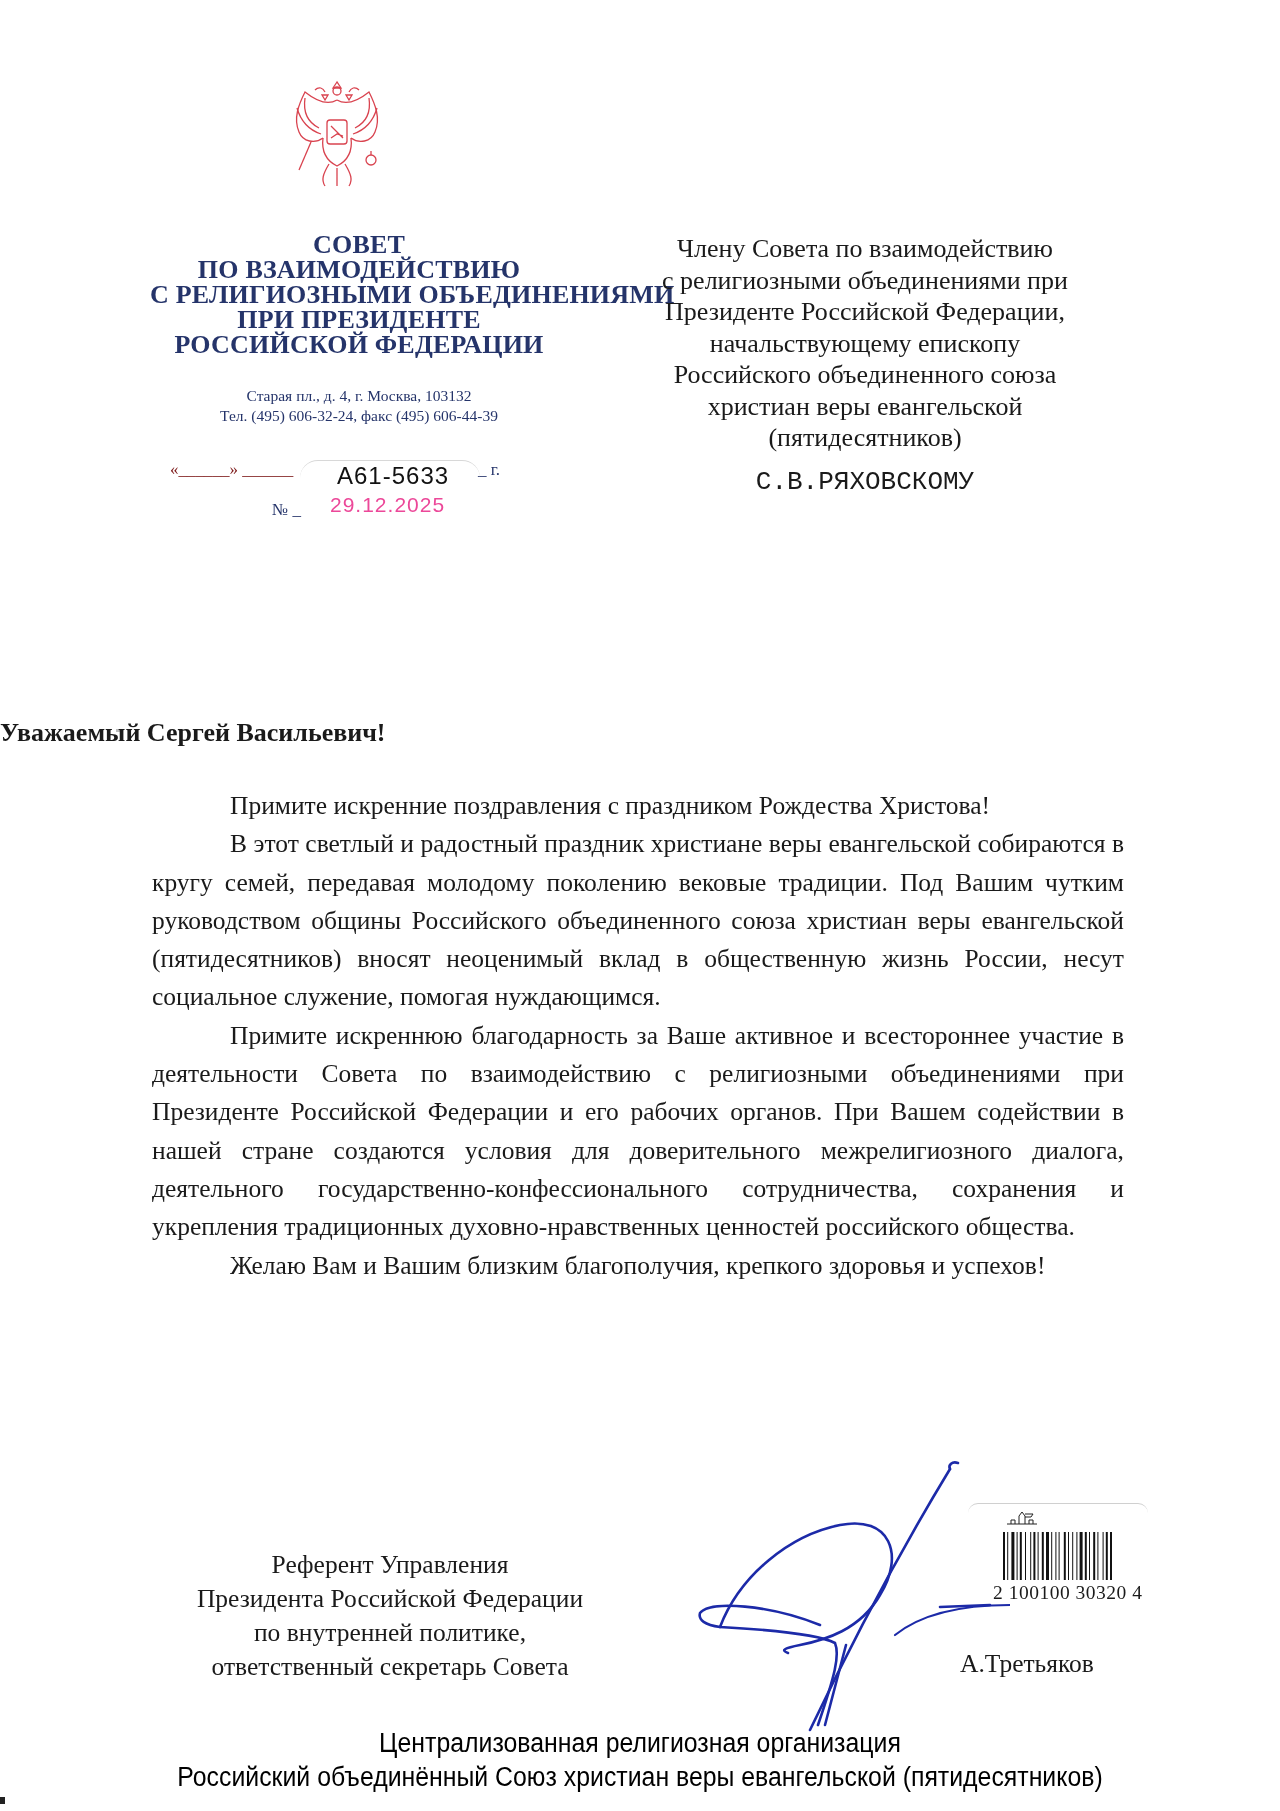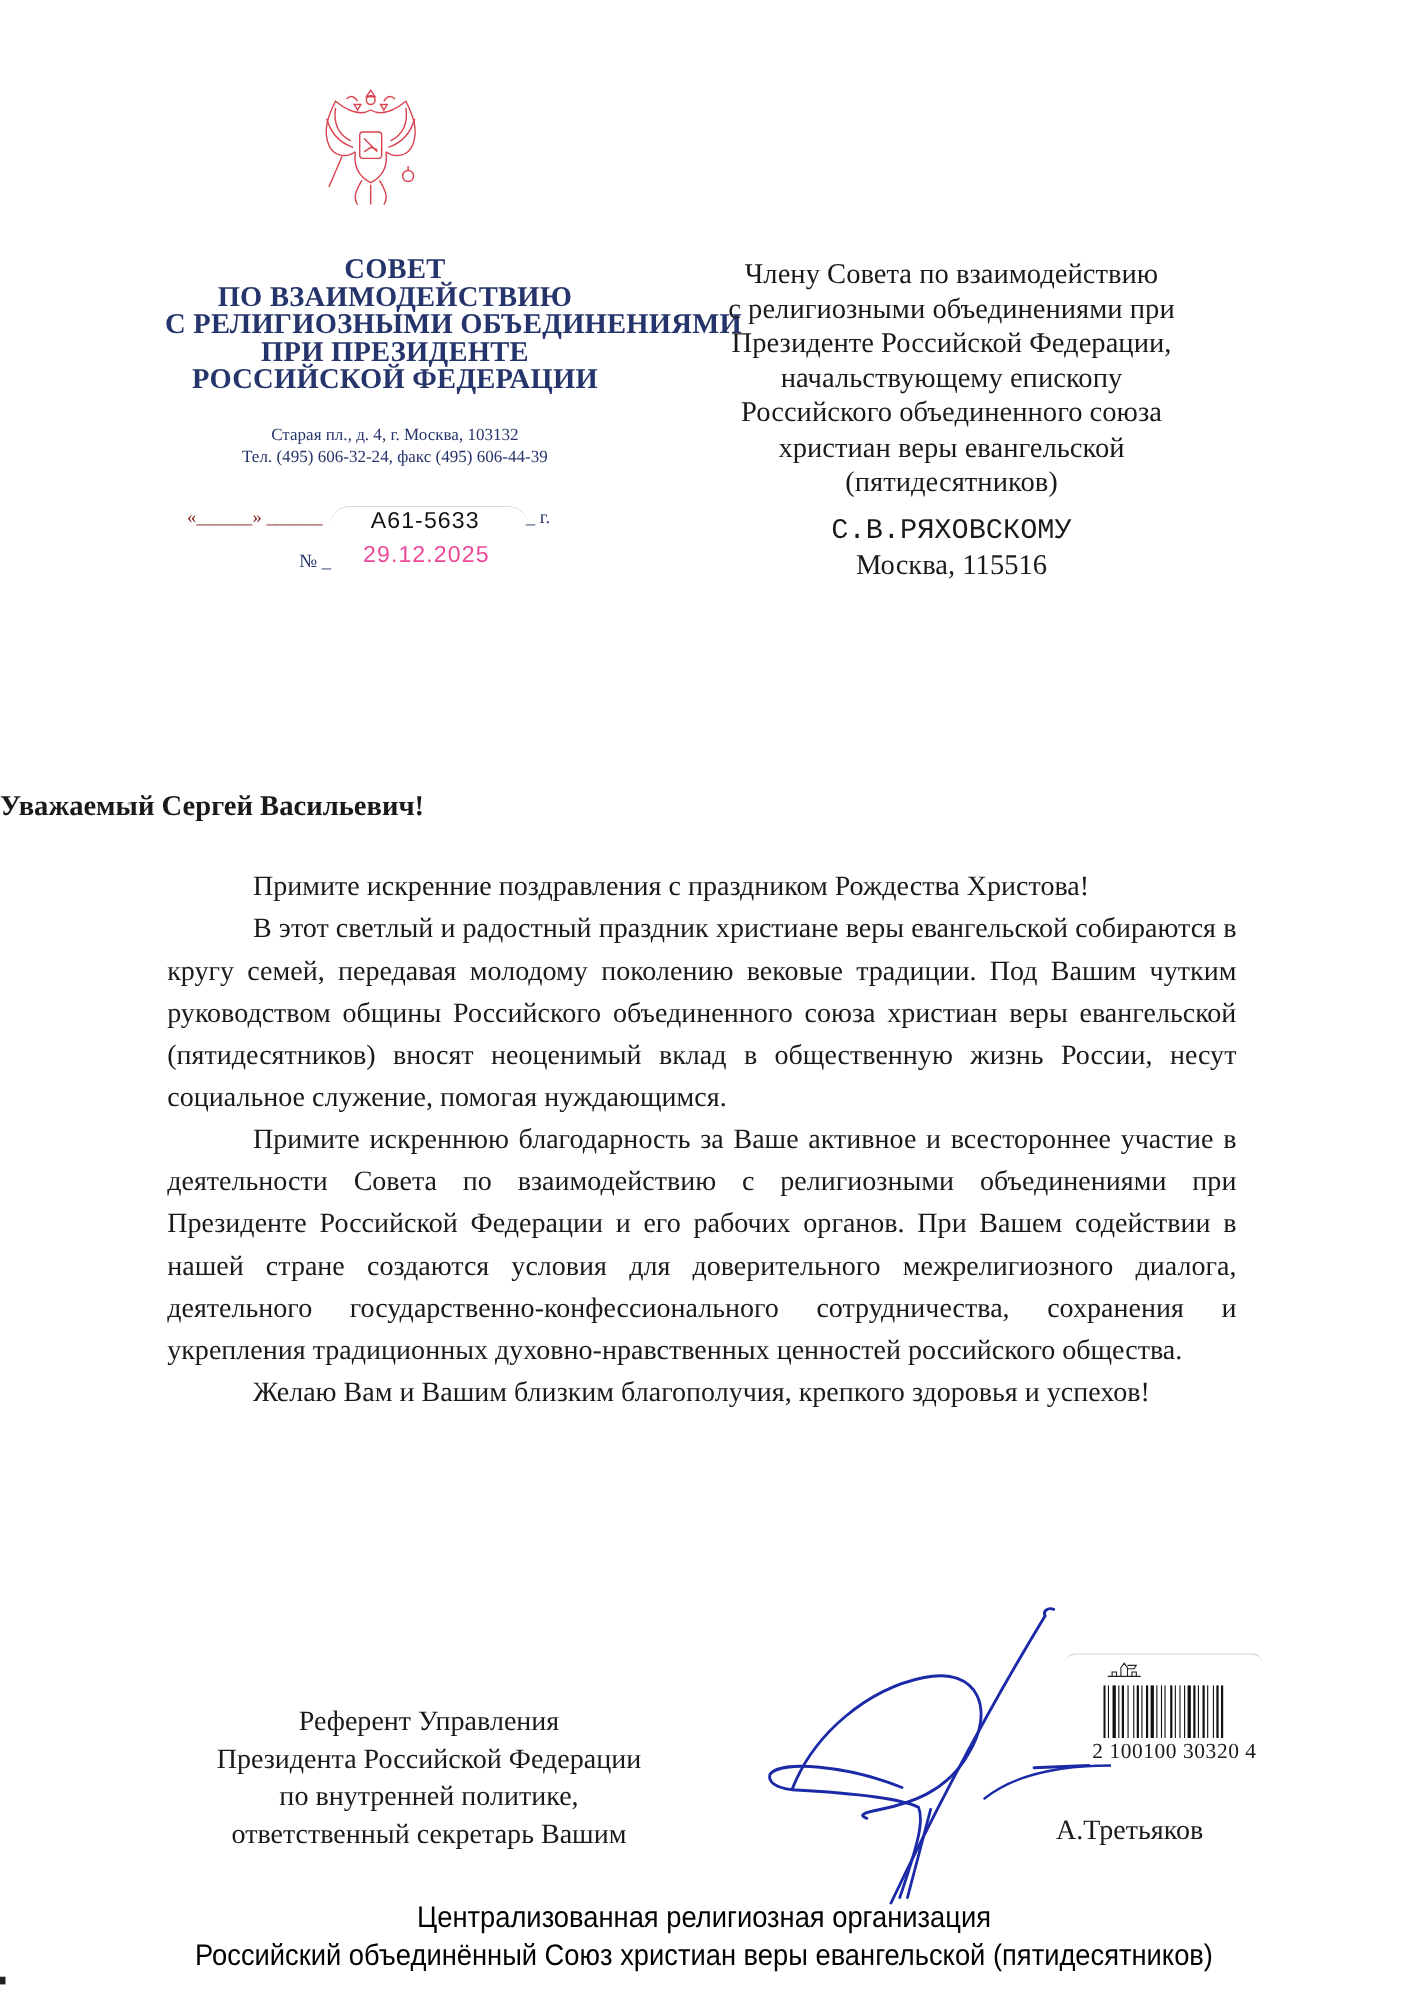--- a/index.html
+++ b/index.html
@@ -5,21 +5,21 @@
   html, body { margin:0; padding:0; background:#ffffff; }
   body { width:1280px; height:1811px; position:relative; overflow:hidden; font-family:"Liberation Serif", serif; color:#1a1a1a; }
   .abs { position:absolute; }
   .emblem { left:285px; top:78px; width:104px; width:104px; height:112px; }
   .org { left:150px; top:232px; width:418px; text-align:center; color:#25346a; font-weight:bold; font-size:26px; line-height:25px; letter-spacing:0.2px; }
   .org div { white-space:nowrap; }
   .contacts { left:150px; top:386px; width:418px; text-align:center; color:#25346a; font-size:15.5px; line-height:20px; white-space:nowrap; }
   .date-line { left:170px; top:460px; color:#7f1d1d; font-size:17px; }
   .reg-line { left:272px; top:500px; color:#25346a; font-size:17px; }
   .stamp { left:300px; top:460px; width:180px; height:22px; border-top:1px solid #d8d8d8; border-radius:18px 18px 0 0; }
-  .stamp-num { left:337px; top:462px; font-family:"Liberation Sans", sans-serif; font-size:21px; color:#111; letter-spacing:1px; }
+  .stamp-num { left:337px; top:462px; font-family:"Liberation Sans", sans-serif; font-size:24px; color:#111; letter-spacing:1px; }
   .stamp-date { left:330px; top:493px; font-family:Liberation Sans, sans-serif; font-size:21px; color:#ec4899; letter-spacing:1px; }
   .addressee { left:605px; top:233px; width:520px; text-align:center; font-size:26px; line-height:31.5px; color:#1a1a1a; }
   .addressee .name { margin-top:13px;font-family:Liberation Mono, monospace; }
   .addressee .addr { margin-top:13px; }
   .greeting { left:0; width:1280px; top:718px; text-align:left; font-weight:bold; font-size:26px; }
   .body { left:152px; top:787px; width:972px; font-size:25.5px; line-height:38.3px; text-align:justify; }
   .body p { margin:0; text-indent:78px; }
   .sig-title { left:150px; top:1548px; width:480px; text-align:center; font-size:25.5px; line-height:34px; }
   .sig-name { left:960px; top:1649px; font-size:25.5px; }
   .barcode-card { left:968px; top:1503px; width:180px; height:110px; border-top:1.5px solid #d0d0d0; border-radius:10px 10px 0 0; }
@@ -76,39 +76,38 @@
 
 <div class="abs addressee">
   <div>Члену Совета по взаимодействию</div>
   <div>с религиозными объединениями при</div>
   <div>Президенте Российской Федерации,</div>
   <div>начальствующему епископу</div>
   <div>Российского объединенного союза</div>
   <div>христиан веры евангельской</div>
   <div>(пятидесятников)</div>
   <div class="name">С.В.РЯХОВСКОМУ</div>
-  <div>Москва, 115516</div>
 </div>
 
 <div class="abs dot"></div>
 
 <div class="abs greeting">Уважаемый Сергей Васильевич!</div>
 
 <div class="abs body">
   <p>Примите искренние поздравления с праздником Рождества Христова!</p>
   <p>В этот светлый и радостный праздник христиане веры евангельской собираются в кругу семей, передавая молодому поколению вековые традиции. Под Вашим чутким руководством общины Российского объединенного союза христиан веры евангельской (пятидесятников) вносят неоценимый вклад в общественную жизнь России, несут социальное служение, помогая нуждающимся.</p>
   <p>Примите искреннюю благодарность за Ваше активное и всестороннее участие в деятельности Совета по взаимодействию с религиозными объединениями при Президенте Российской Федерации и его рабочих органов. При Вашем содействии в нашей стране создаются условия для доверительного межрелигиозного диалога, деятельного государственно-конфессионального сотрудничества, сохранения и укрепления традиционных духовно-нравственных ценностей российского общества.</p>
   <p>Желаю Вам и Вашим близким благополучия, крепкого здоровья и успехов!</p>
 </div>
 
 <div class="abs sig-title">
   <div>Референт Управления</div>
   <div>Президента Российской Федерации</div>
   <div>по внутренней политике,</div>
-  <div>ответственный секретарь Вашим</div>
+  <div>ответственный секретарь Совета</div>
 </div>
 
 <div class="abs barcode-card"></div>
 <div class="abs barcode-mark">
   <svg width="34" height="18" viewBox="0 0 34 18" fill="none" stroke="#222" stroke-width="1">
     <path d="M2 14 H32 M6 14 V10 H10 V14 M14 14 V6 L17 2 L20 6 V14 M24 14 V10 H28 V14"></path>
     <path d="M20 4 h8 l-2 3 h-6"></path>
   </svg>
 </div>
 <div class="abs barcode">

